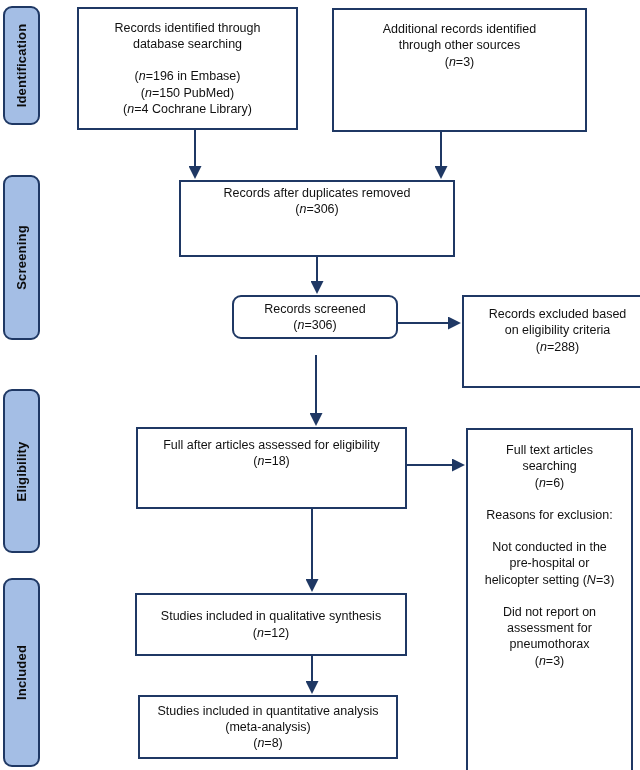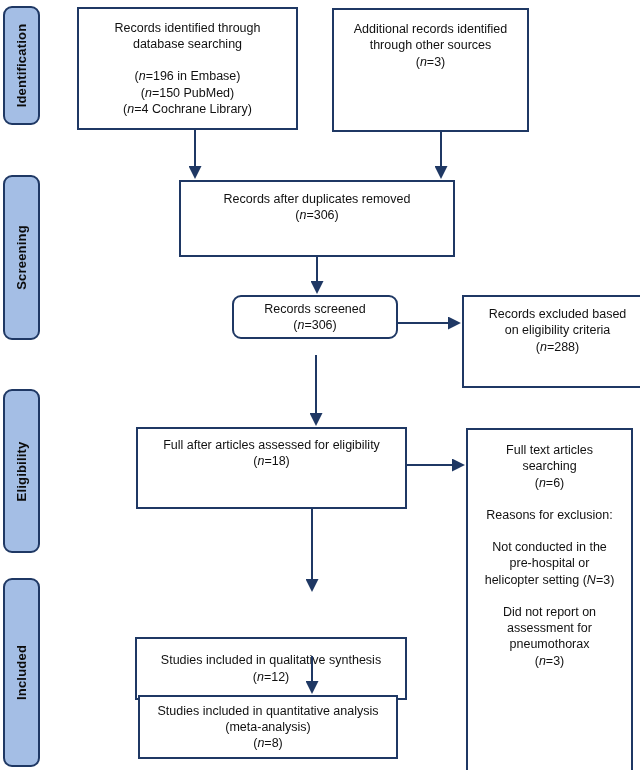--- a/index.html
+++ b/index.html
@@ -68,26 +68,26 @@
     </div>
 
   <div class="node v-center" style="left:77px;top:7px;width:221px;height:123px;">
       <div class="line">Records identified through</div>
       <div class="line">database searching</div>
       <div class="line blank">&nbsp;</div>
       <div class="line">(<i>n</i>=196 in Embase)</div>
       <div class="line">(<i>n</i>=150 PubMed)</div>
       <div class="line">(<i>n</i>=4 Cochrane Library)</div>
     </div>
-  <div class="node" style="left:332px;top:8px;width:197px;height:124px;padding-top:11px;">
+  <div class="node" style="left:332px;top:8px;width:255px;height:124px;padding-top:11px;">
       <div class="line">Additional records identified</div>
       <div class="line">through other sources</div>
       <div class="line">(<i>n</i>=3)</div>
     </div>
-  <div class="node" style="left:179px;top:180px;width:276px;height:77px;padding-top:9px;">
+  <div class="node" style="left:179px;top:180px;width:276px;height:77px;padding-top:3px;">
       <div class="line">Records after duplicates removed</div>
       <div class="line">(<i>n</i>=306)</div>
     </div>
   <div class="node v-center" style="left:232px;top:295px;width:166px;height:44px;border-radius:9px;">
       <div class="line">Records screened</div>
       <div class="line">(<i>n</i>=306)</div>
     </div>
   <div class="node" style="left:462px;top:295px;width:191px;height:93px;padding-top:9px;">
       <div class="line">Records excluded based</div>
       <div class="line">on eligibility criteria</div>
@@ -106,21 +106,21 @@
       <div class="line blank">&nbsp;</div>
       <div class="line">Not conducted in the</div>
       <div class="line">pre-hospital or</div>
       <div class="line">helicopter setting (<i>N</i>=3)</div>
       <div class="line blank">&nbsp;</div>
       <div class="line">Did not report on</div>
       <div class="line">assessment for</div>
       <div class="line">pneumothorax</div>
       <div class="line">(<i>n</i>=3)</div>
     </div>
-  <div class="node v-center" style="left:135px;top:593px;width:272px;height:63px;margin-top:44px;">
+  <div class="node v-center" style="left:135px;top:593px;width:272px;height:63px;">
       <div class="line">Studies included in qualitative synthesis</div>
       <div class="line">(<i>n</i>=12)</div>
     </div>
   <div class="node v-center" style="left:138px;top:695px;width:260px;height:64px;">
       <div class="line">Studies included in quantitative analysis</div>
       <div class="line">(meta-analysis)</div>
       <div class="line">(<i>n</i>=8)</div>
     </div>
 
   <svg class="arrows" xmlns="http://www.w3.org/2000/svg" viewBox="0 0 640 770">

